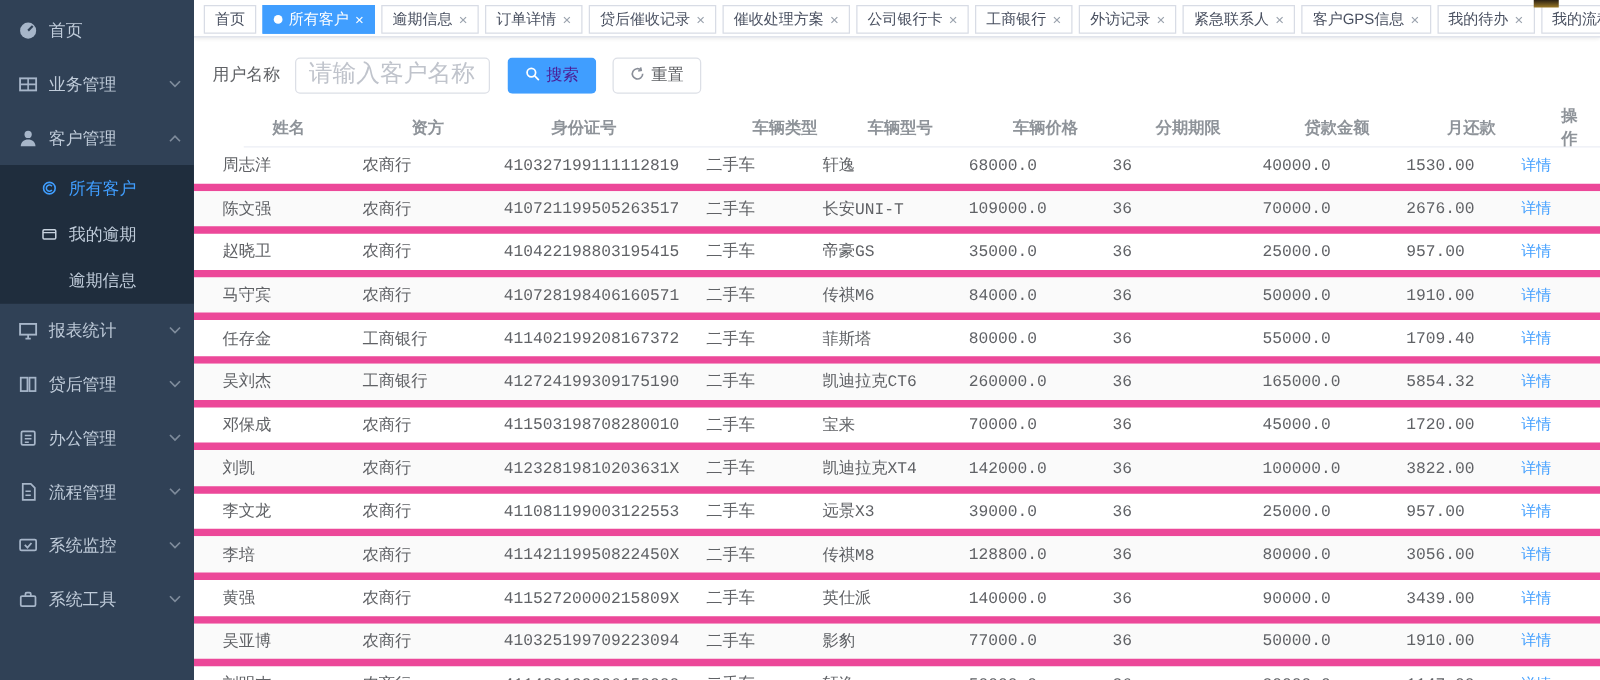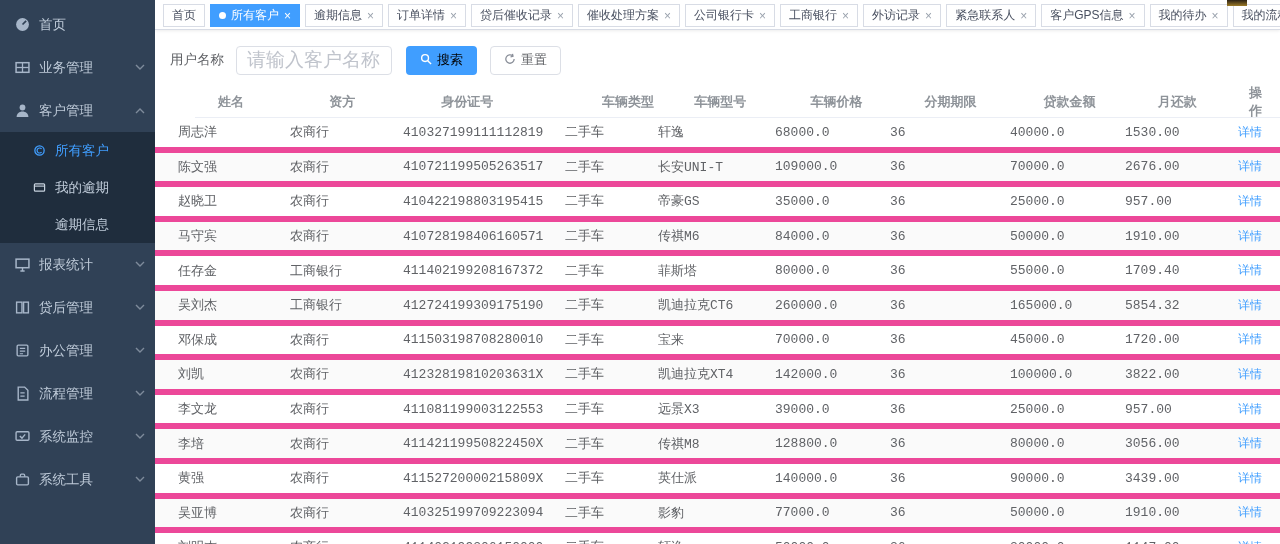--- a/index.html
+++ b/index.html
@@ -43,35 +43,35 @@
 
   
   .searchbar { display:flex; align-items:center; padding:14px 0 0 15px; height:46px; }
   .searchbar .slabel { font-size:13.5px; font-weight:normal; color:#606266; margin-right:12px; }
   .searchbar input { width:156px; height:29px; border:1px solid #dcdfe6; border-radius:4px;
     padding:0 10px; font-size:19px; color:#606266; outline:none; }
   .searchbar input::placeholder { color:#c0c4cc; }
   .btn { height:29px; border-radius:4px; font-size:13px; display:inline-flex;
     align-items:center; padding:0 13px; cursor:pointer; border:1px solid transparent; }
   .btn svg { width:12px; height:12px; margin-right:5px; }
-  .btn-primary { background:var(--accent,#409EFF); color:#000000; margin-left:14px; }
+  .btn-primary { background:var(--accent,#409EFF); color:#4c1d95; margin-left:14px; }
   .btn-plain { background:#fff; color:#606266; border-color:#dcdfe6; margin-left:13px; }
 
   
   .table { margin-top:10px; }
   .tr, .thead { display:flex; align-items:center; padding:0 18px 0 23px; }
   .thead { height:32px; border-bottom:1px solid #ebeef5;margin-left:40px; }
   .thead .th { font-size:13px; font-weight:bold; color:#8e9399; }
   .tr { height:34.6px; border-bottom:6px solid #ec4899;font-family:Liberation Mono, monospace; }
   .tr:nth-child(even) { background:#fafafa; }
   .td { font-size:13px; color:#606266; overflow:hidden; white-space:nowrap; }
   .col-name{width:112px} .col-funder{width:113px} .col-id_no{width:162px}
   .col-vehicle_type{width:93px} .col-model{width:117px} .col-price{width:115px}
   .col-term{width:120px} .col-loan{width:115px} .col-monthly{width:92px}
-  .col-action{flex:1; text-align:right;}
+  .col-action{flex:1; }
   .detail-link { color:var(--accent,#409EFF); font-size:12px; cursor:pointer; text-decoration:none; }
 </style>
 </head>
 <body>
 
 <div class="sidebar" id="sidebar">
     <div class="nav-item">
       <span class="nicon">
         <svg viewBox="0 0 14 14">
           <circle cx="7" cy="7" r="6" fill="currentColor"></circle>

